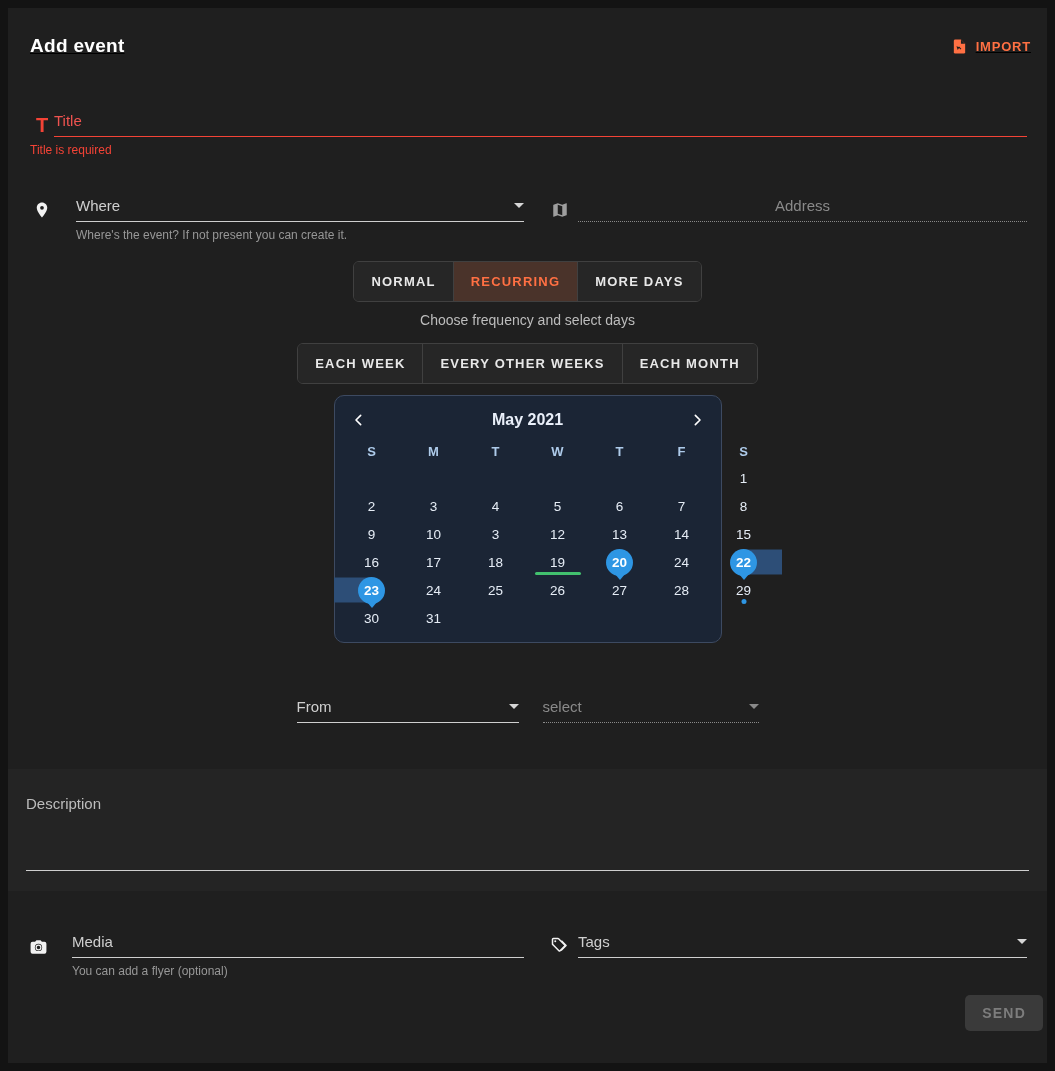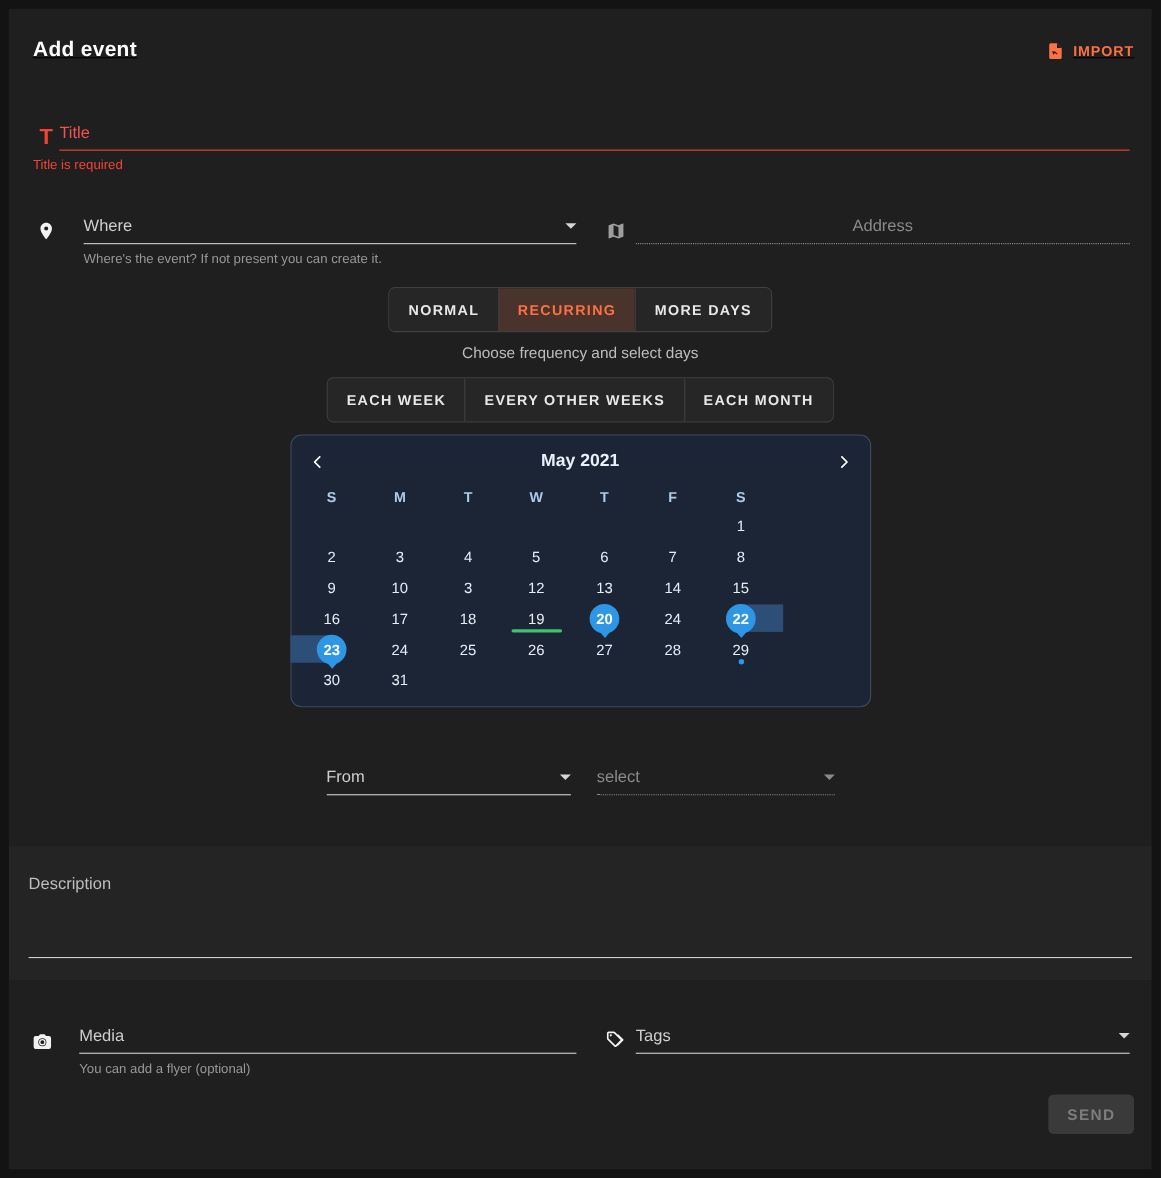--- a/index.html
+++ b/index.html
@@ -49,21 +49,21 @@
   .tabs-wrap{display:flex;justify-content:center;margin-top:19px;}
   .btn-group{display:inline-flex;border:1px solid var(--border_btn);border-radius:6px;overflow:hidden;}
   .group-btn{background:var(--tab_bg);border:none;border-left:1px solid var(--border_btn);cursor:pointer;
     color:#e8e8e8;font-family:"Liberation Sans",sans-serif;font-size:13px;font-weight:bold;letter-spacing:1.2px;padding:12px 17px;}
   .group-btn:first-child{border-left:none;}
   .group-btn.selected{background:var(--tab_selected_bg);color:var(--accent_orange);}
   .caption{text-align:center;color:#bdbdbd;font-size:14px;margin-top:10px;}
   .freq-wrap{display:flex;justify-content:center;margin-top:15px;}
 
   
-  .calendar{width:528px;margin:11px auto 0;background:var(--cal_bg);border:1px solid var(--cal_border);
+  .calendar{width:388px;margin:11px auto 0;background:var(--cal_bg);border:1px solid var(--cal_border);
     border-radius:10px;padding:8px 6px 10px;}
   .cal-header{display:flex;align-items:center;height:32px;}
   .cal-nav{background:none;border:none;cursor:pointer;width:36px;height:28px;display:flex;align-items:center;justify-content:center;}
   .cal-month{flex:1;text-align:center;color:#eaf0fa;font-size:16px;font-weight:bold;}
   .cal-grid{display:grid;grid-template-columns:repeat(7,62px);margin-top:2px;}
   .cal-cell{position:relative;height:28px;display:flex;align-items:center;justify-content:center;}
   .cal-dow{color:var(--cal-dow,#aecbea);color:var(--cal_dow);font-size:13px;font-weight:bold;height:26px;}
   .cal-num{color:var(--cal_date);font-size:13.5px;z-index:2;}
   .cal-band{position:absolute;top:50%;transform:translateY(-50%);height:25px;background:var(--range_blue);z-index:1;}
   .band-right{left:50%;right:-7px;}
@@ -87,21 +87,21 @@
   .desc-label{color:#bdbdbd;font-size:15px;}
   .desc-area{height:58px;cursor:text;}
   .desc-line{border-bottom:1px solid var(--line_light);}
 
   
   .media-row{display:flex;margin:42px 20px 0 18px;}
   .media-left{width:498px;flex:0 0 498px;}
   .media-right{flex:1;margin-left:24px;}
 
   
-  .send-row{display:flex;justify-content:flex-end;margin:17px 16px 0 0;align-items:center;}
+  .send-row{display:flex;justify-content:flex-end;margin:17px 4px 0 0;align-items:center;}
   .send-btn{background:var(--send_bg);color:var(--send_text);border:none;border-radius:5px;cursor:default;
     font-family:"Liberation Sans",sans-serif;font-size:14px;font-weight:bold;letter-spacing:1.2px;padding:10px 17px;}
 
   .helper{color:var(--text_helper);}
   .error{color:var(--error_red);}
 </style>
 </head>
 <body>
 
 <div class="page">

